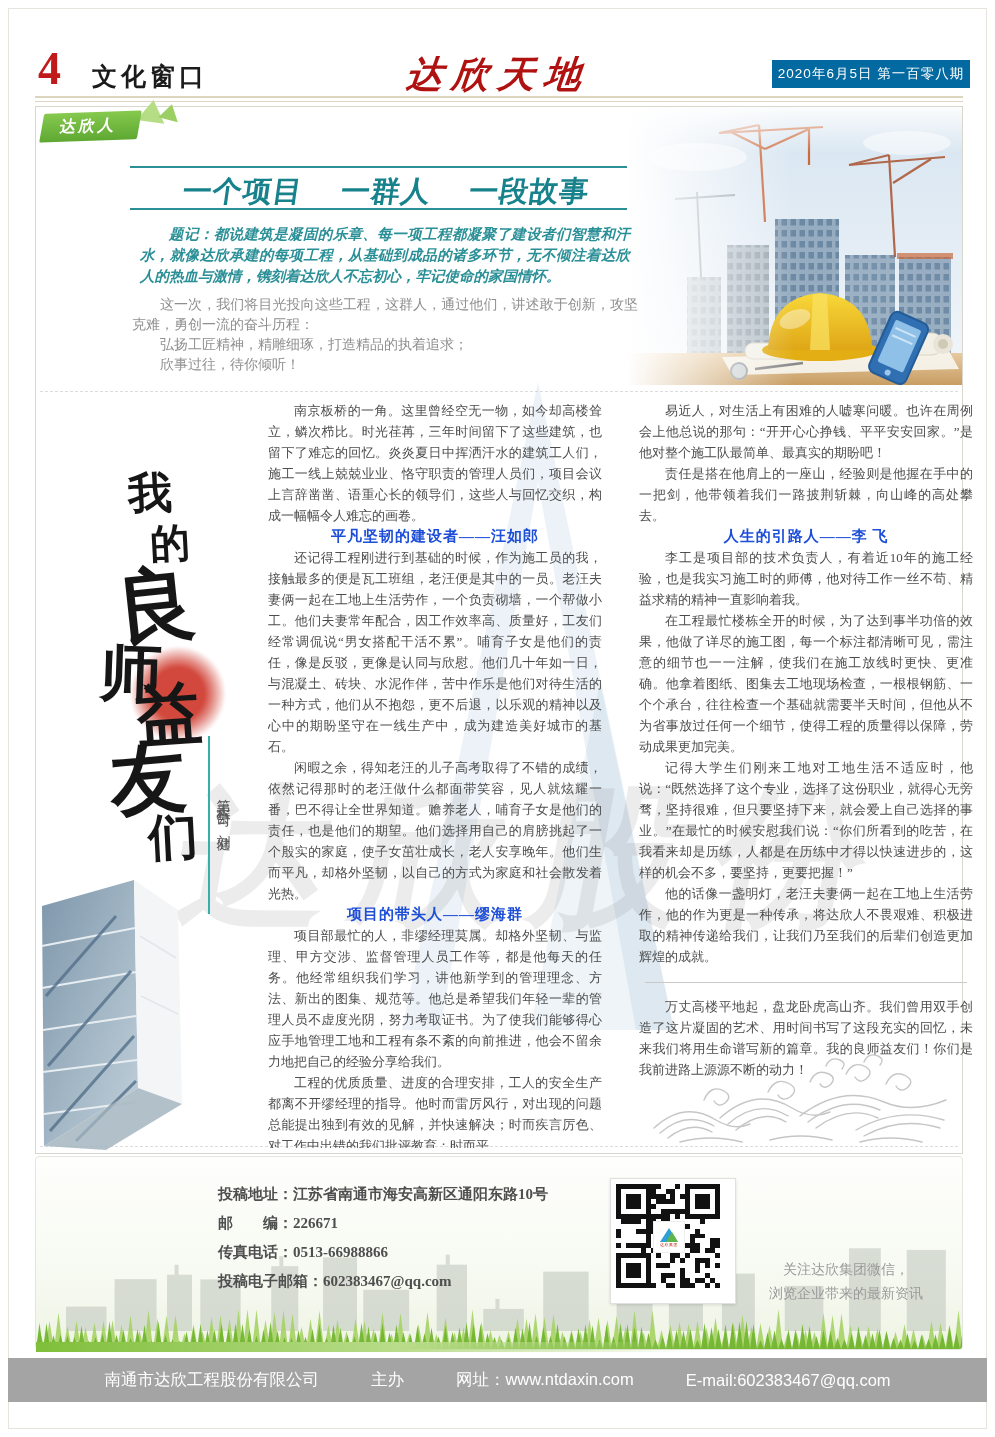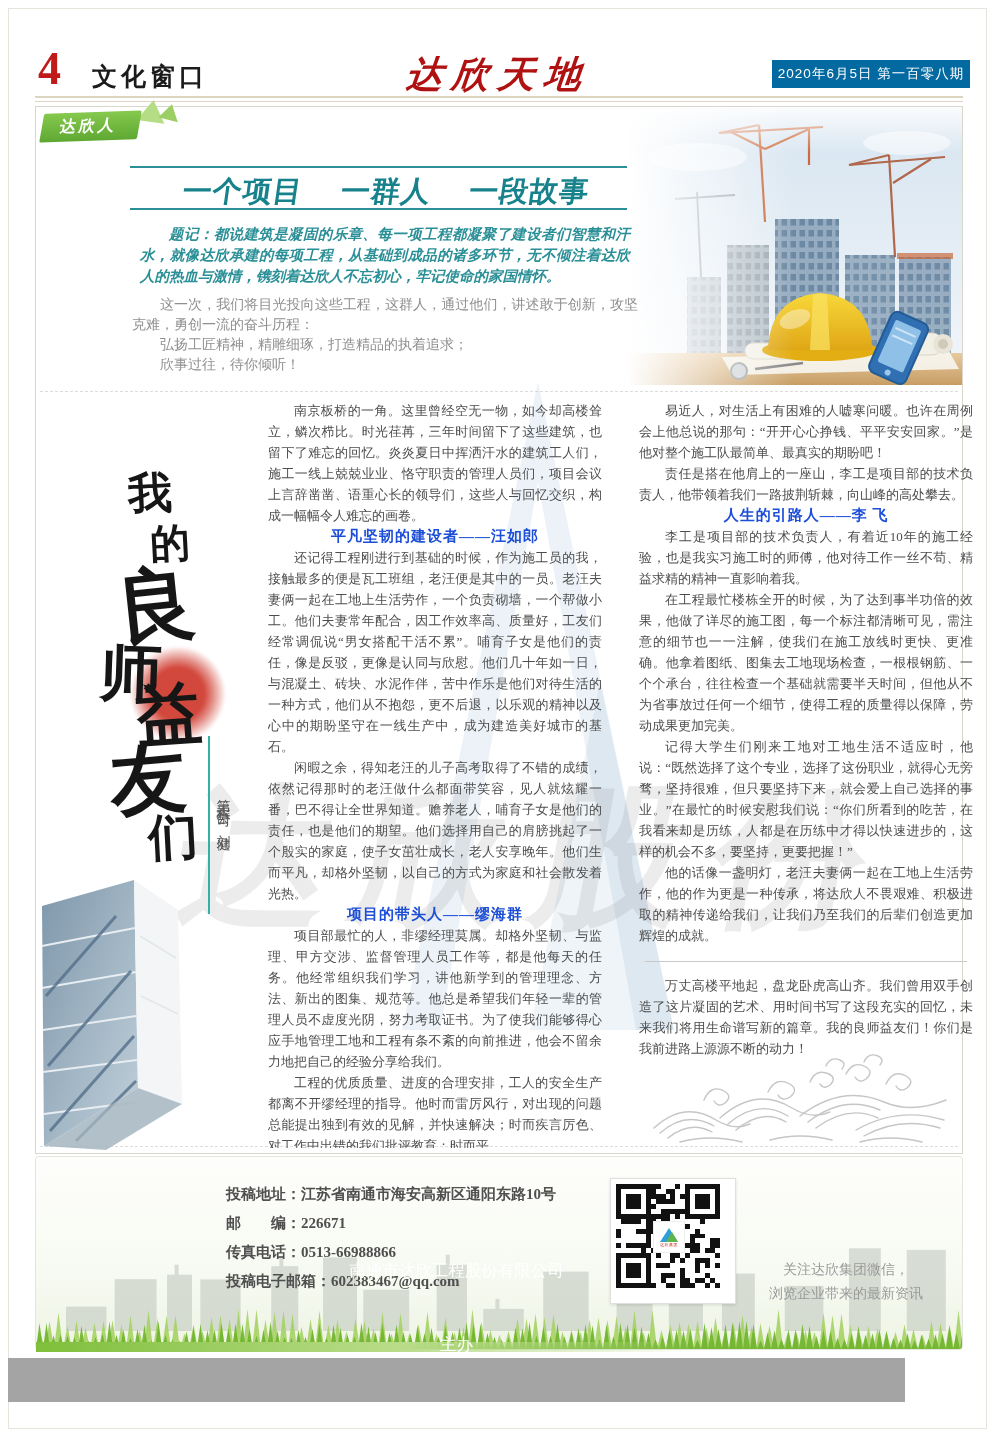--- a/index.html
+++ b/index.html
@@ -69,38 +69,38 @@
   .col2{left:620px;margin-left:19px;}
   .col p{margin:0;text-indent:2em;}
   .subhead{margin:5px 0 3px;text-align:center;font-size:15px;font-weight:bold;color:#1d4ed8;text-indent:0 !important;letter-spacing:1px;}
   .divider{margin:15px 6px 13px;border-top:1px solid #c9c9c9;}
   .waves{position:absolute;left:650px;top:1040px;width:302px;height:106px;z-index:1;}
 
   
   .panel{position:absolute;left:35px;top:1156px;width:926px;height:192px;border:1px solid #e5e5df;border-radius:4px;
          background:linear-gradient(#fefefc 0%,#f7faf2 60%,#eef4e4 100%);overflow:hidden;}
   .sg{position:absolute;left:0;bottom:0;width:926px;height:150px;}
-  .contact{position:absolute;left:226px;top:1180px;z-index:3;color:#4f4f4f;font-size:15px;font-weight:bold;line-height:29px;}
+  .contact{position:absolute;left:218px;top:1180px;z-index:3;color:#4f4f4f;font-size:15px;font-weight:bold;line-height:29px;}
   .qr{position:absolute;left:610px;top:1178px;width:114px;height:114px;background:#fff;border:1px solid #e0e0e0;
       box-shadow:0 1px 3px rgba(0,0,0,.12);padding:5px;z-index:3;}
   .qr svg{width:104px;height:104px;display:block;}
   .qrlogo{position:absolute;left:42px;top:42px;width:30px;height:30px;background:#fff;border:1px solid #eee;
           display:flex;flex-direction:column;align-items:center;justify-content:center;}
   .tri-wrap{position:relative;width:18px;height:14px;}
   .tri-b{position:absolute;left:0;top:0;width:0;height:0;border-left:9px solid transparent;border-right:9px solid transparent;border-bottom:14px solid #2f9fd6;}
   .tri-g{position:absolute;left:6px;top:4px;width:0;height:0;border-left:6px solid transparent;border-right:6px solid transparent;border-bottom:10px solid #5fb54a;}
   .qrlabel{font-size:4px;color:#c0392b;letter-spacing:.5px;line-height:5px;font-family:"Liberation Sans",sans-serif;}
   .qrcaption{position:absolute;left:742px;top:1258px;width:208px;z-index:3;color:#9a9a9a;font-size:14px;line-height:24px;text-align:center;}
 
   
   .greenstrip{position:absolute;left:36px;top:1342px;width:660px;height:10px;
       background:linear-gradient(to right,#7fbf3a,#b9dc8a 55%,rgba(255,255,255,0));}
-  .footer{position:absolute;left:8px;top:1358px;width:897px;height:44px;background:#a4a4a4;z-index:5;
+  .footer{position:absolute;left:8px;top:1358px;width:979px;height:44px;background:#a4a4a4;z-index:5;
       display:flex;align-items:center;justify-content:center;gap:52px;color:#fff;
-      font-family:"Liberation Sans",sans-serif;font-size:16.5px;flex-direction:column;}
+      font-family:"Liberation Sans",sans-serif;font-size:16.5px;}
   .footer span{white-space:nowrap;}
 </style>
 </head>
 <body>
 
 <div id="page">
   <div class="frame"></div>
 
   <div class="pagenum">4</div>
   <div class="section">文化窗口</div>
@@ -266,21 +266,21 @@
     <p>南京板桥的一角。这里曾经空无一物，如今却高楼耸立，鳞次栉比。时光荏苒，三年时间留下了这些建筑，也留下了难忘的回忆。炎炎夏日中挥洒汗水的建筑工人们，施工一线上兢兢业业、恪守职责的管理人员们，项目会议上言辞凿凿、语重心长的领导们，这些人与回忆交织，构成一幅幅令人难忘的画卷。</p>
     <p class="subhead">平凡坚韧的建设者——汪如郎</p>
     <p>还记得工程刚进行到基础的时候，作为施工员的我，接触最多的便是瓦工班组，老汪便是其中的一员。老汪夫妻俩一起在工地上生活劳作，一个负责砌墙，一个帮做小工。他们夫妻常年配合，因工作效率高、质量好，工友们经常调侃说“男女搭配干活不累”。哺育子女是他们的责任，像是反驳，更像是认同与欣慰。他们几十年如一日，与混凝土、砖块、水泥作伴，苦中作乐是他们对待生活的一种方式，他们从不抱怨，更不后退，以乐观的精神以及心中的期盼坚守在一线生产中，成为建造美好城市的基石。</p>
     <p>闲暇之余，得知老汪的儿子高考取得了不错的成绩，依然记得那时的老汪做什么都面带笑容，见人就炫耀一番，巴不得让全世界知道。赡养老人，哺育子女是他们的责任，也是他们的期望。他们选择用自己的肩膀挑起了一个殷实的家庭，使子女茁壮成长，老人安享晚年。他们生而平凡，却格外坚韧，以自己的方式为家庭和社会散发着光热。</p>
     <p class="subhead">项目的带头人——缪海群</p>
     <p>项目部最忙的人，非缪经理莫属。却格外坚韧、与监理、甲方交涉、监督管理人员工作等，都是他每天的任务。他经常组织我们学习，讲他新学到的管理理念、方法、新出的图集、规范等。他总是希望我们年轻一辈的管理人员不虚度光阴，努力考取证书。为了使我们能够得心应手地管理工地和工程有条不紊的向前推进，他会不留余力地把自己的经验分享给我们。</p>
     <p>工程的优质质量、进度的合理安排，工人的安全生产都离不开缪经理的指导。他时而雷厉风行，对出现的问题总能提出独到有效的见解，并快速解决；时而疾言厉色、对工作中出错的我们批评教育；时而平</p>
   </div>
   <div class="col col2">
     <p>易近人，对生活上有困难的人嘘寒问暖。也许在周例会上他总说的那句：“开开心心挣钱、平平安安回家。”是他对整个施工队最简单、最真实的期盼吧！</p>
-    <p>责任是搭在他肩上的一座山，李工是项目部的技术负责人，他带领着我们一路披荆斩棘，向山峰的高处攀去。</p>
+    <p>责任是搭在他肩上的一座山，经验则是他握在手中的一把剑，他带领着我们一路披荆斩棘，向山峰的高处攀去。</p>
     <p class="subhead">人生的引路人——李 飞</p>
     <p>李工是项目部的技术负责人，有着近10年的施工经验，也是我实习施工时的师傅，他对待工作一丝不苟、精益求精的精神一直影响着我。</p>
     <p>在工程最忙楼栋全开的时候，为了达到事半功倍的效果，他做了详尽的施工图，每一个标注都清晰可见，需注意的细节也一一注解，使我们在施工放线时更快、更准确。他拿着图纸、图集去工地现场检查，一根根钢筋、一个个承台，往往检查一个基础就需要半天时间，但他从不为省事放过任何一个细节，使得工程的质量得以保障，劳动成果更加完美。</p>
     <p>记得大学生们刚来工地对工地生活不适应时，他说：“既然选择了这个专业，选择了这份职业，就得心无旁骛，坚持很难，但只要坚持下来，就会爱上自己选择的事业。”在最忙的时候安慰我们说：“你们所看到的吃苦，在我看来却是历练，人都是在历练中才得以快速进步的，这样的机会不多，要坚持，更要把握！”</p>
     <p>他的话像一盏明灯，老汪夫妻俩一起在工地上生活劳作，他的作为更是一种传承，将达欣人不畏艰难、积极进取的精神传递给我们，让我们乃至我们的后辈们创造更加辉煌的成就。</p>
     <div class="divider"></div>
     <p>万丈高楼平地起，盘龙卧虎高山齐。我们曾用双手创造了这片凝固的艺术、用时间书写了这段充实的回忆，未来我们将用生命谱写新的篇章。我的良师益友们！你们是我前进路上源源不断的动力！</p>
   </div>
 
   <svg class="waves" viewBox="0 0 302 106">

